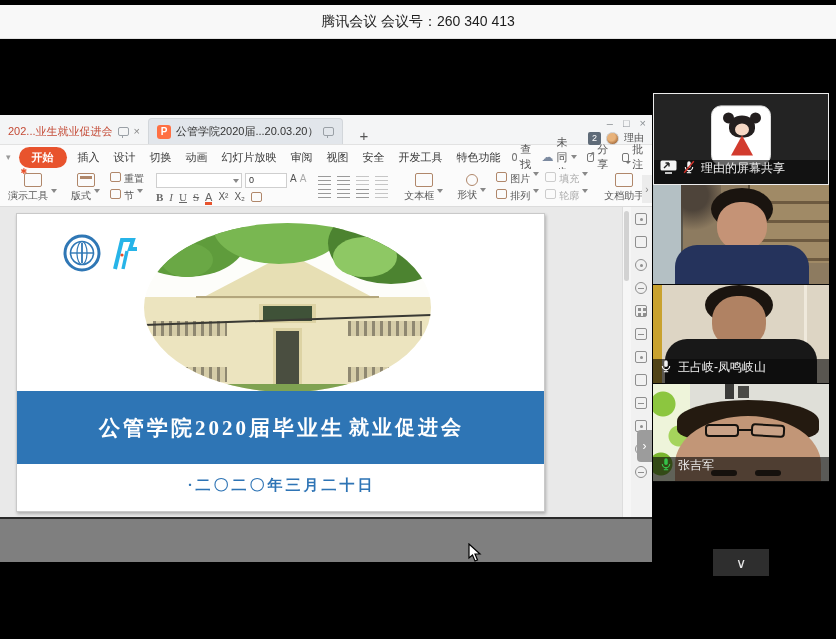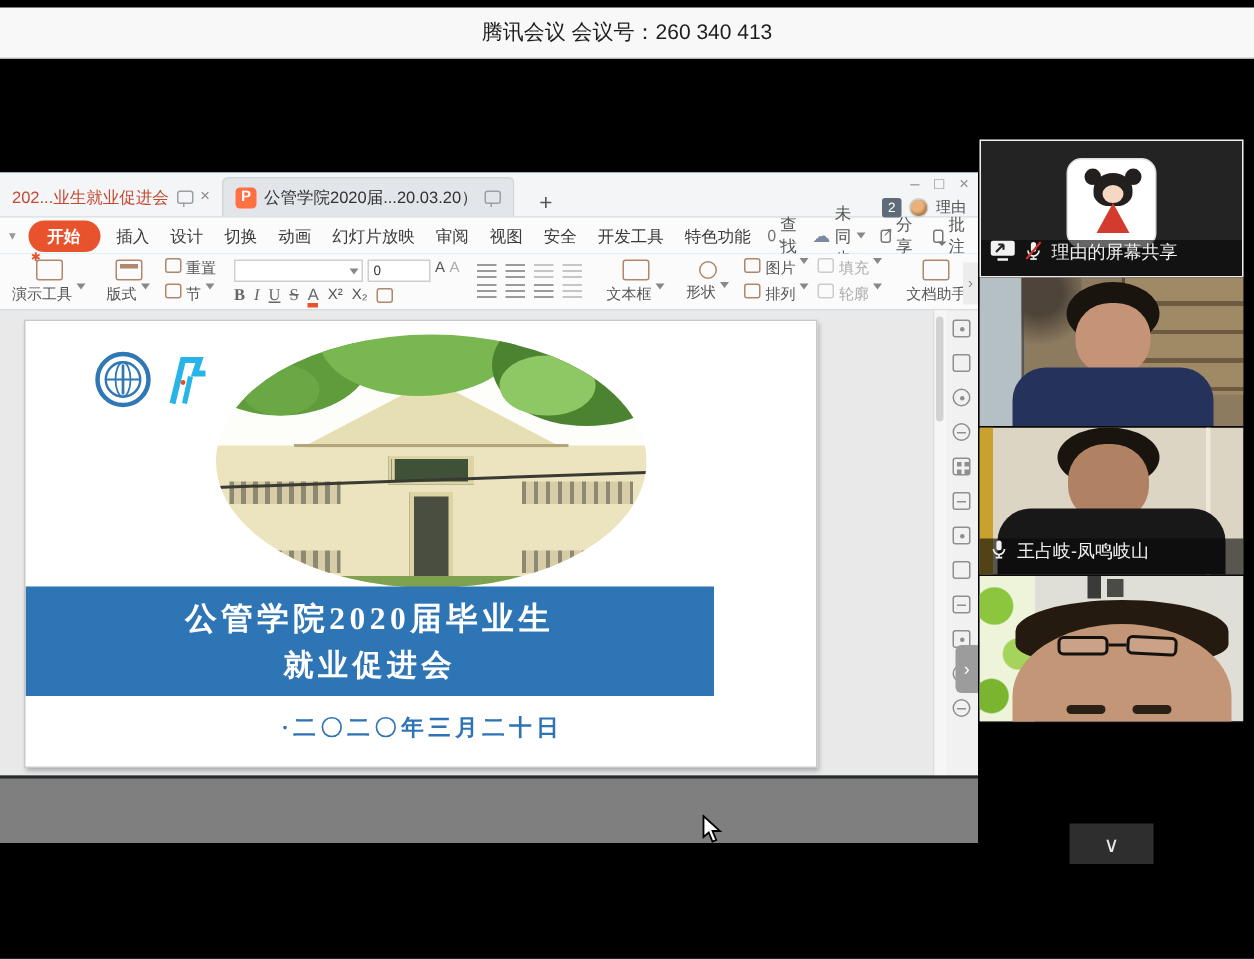--- a/index.html
+++ b/index.html
@@ -8,21 +8,21 @@
   .screen { position:relative; width:836px; height:639px; background:#000; }
 
   
   .top-bar { position:absolute; top:5px; left:0; width:836px; height:34px;
     background:#f8f8f8; border-bottom:1px solid #e3e3e3;
     display:flex; align-items:center; justify-content:center;
     font-size:14px; color:#1d1d1d; }
 
   
   .wps { position:absolute; left:0; top:115px; width:652px; height:447px;
-    background:#7dd3fc;padding-left:28px; }
+    background:#c4b5fd;padding-left:28px; }
 
   .tabbar { position:absolute; left:0; top:0; width:652px; height:30px;
     background:#f4f5f6; border-bottom:1px solid #e2e2e2; display:flex; align-items:flex-end; }
   .tab { height:26px; display:flex; align-items:center; gap:5px; padding:0 8px;
     font-size:11px; white-space:nowrap; }
   .tab.bg { color:#c44a35; max-width:158px; overflow:hidden; }
   .tab.active { background:#e2e6eb; border:1px solid #d2d6da; border-bottom:none;
     border-radius:4px 4px 0 0; color:#333; }
   .p-icon { width:14px; height:14px; background:#ff7043; border-radius:3px; color:#fff;
     font-size:10px; font-weight:bold; display:flex; align-items:center; justify-content:center; }
@@ -108,22 +108,22 @@
   .ph-roofline { position:absolute; left:18%; right:18%; top:43%; height:2px; background:#b3a67c; }
   .ph-door { position:absolute; left:45%; top:62%; width:10%; height:38%; background:#4a4e40;
     border:3px solid #ddd3a4; }
   .ph-transom { position:absolute; left:40%; top:48%; width:20%; height:11%; background:#3f5238;
     border:2px solid #ddd3a4;
     box-shadow:inset 14px 0 0 -12px #ddd3a4, inset -14px 0 0 -12px #ddd3a4, inset 28px 0 0 -26px #ddd3a4; }
   .ph-rail { position:absolute; height:9%; background:repeating-linear-gradient(90deg,#8f8871 0 3px,#d6cda8 3px 8px); }
   .ph-cable { position:absolute; left:0; right:0; top:57%; height:1.5px; background:#3a3a34; transform:rotate(-2deg); }
   .ph-grass { position:absolute; left:0; right:0; bottom:0; height:5%; background:#7fa251; }
   .blob { position:absolute; border-radius:50%; }
-  .banner { position:absolute; left:0; top:177px; width:459px; height:73px; background:#2e75b5;
-    display:flex; flex-direction:column; align-items:center; justify-content:center; gap:4px; }
+  .banner { position:absolute; left:0; top:177px; width:529px; height:73px; background:#2e75b5;
+    display:flex; flex-direction:row; align-items:center; justify-content:center; gap:4px; }
   .banner .t1, .banner .t2 { color:#fff; font-family:"Liberation Serif", serif; font-weight:bold;
     font-size:21px; letter-spacing:3px; }
   .banner .t2 { font-size:20px; }
   .slide-date { position:absolute; left:0; top:262px; width:529px; text-align:center;
     color:#2e74b5; font-family:"Liberation Serif", serif; font-weight:bold; font-size:15px;
     letter-spacing:3px; }
 
   
   .sidestrip { position:absolute; right:0; top:0; width:30px; height:310px; background:#f1f1f1;
     border-left:1px solid #ddd; }
@@ -553,19 +553,28 @@
         <div class="lamp2"></div>
         <div class="gwall"></div>
         <div class="hair"></div>
         <div class="face"></div>
         <div class="gl l"></div>
         <div class="gl r"></div>
         <div class="bridge"></div>
         <div class="brow l"></div>
         <div class="brow r"></div>
       </div>
+      <div class="tlabel">
+        <svg class="mic" viewBox="0 0 16 16" style="color:#35c24a">
+          <rect x="6" y="1.5" width="4" height="7.5" rx="2" fill="currentColor"></rect>
+          <path d="M3.8 8 a4.2 4.2 0 0 0 8.4 0" fill="none" stroke="currentColor" stroke-width="1.3"></path>
+          <line x1="8" y1="12.4" x2="8" y2="14" stroke="currentColor" stroke-width="1.3"></line>
+          <line x1="5.5" y1="14.5" x2="10.5" y2="14.5" stroke="currentColor" stroke-width="1.3"></line>
+        </svg>
+        <span>张吉军</span>
+      </div>
     </div>
 
 
     <div class="chev-btn">∨</div>
   </div>
 
 </div>
 
 </body></html>

